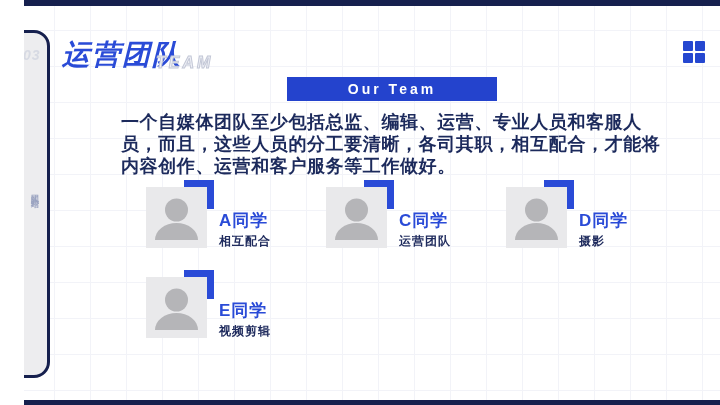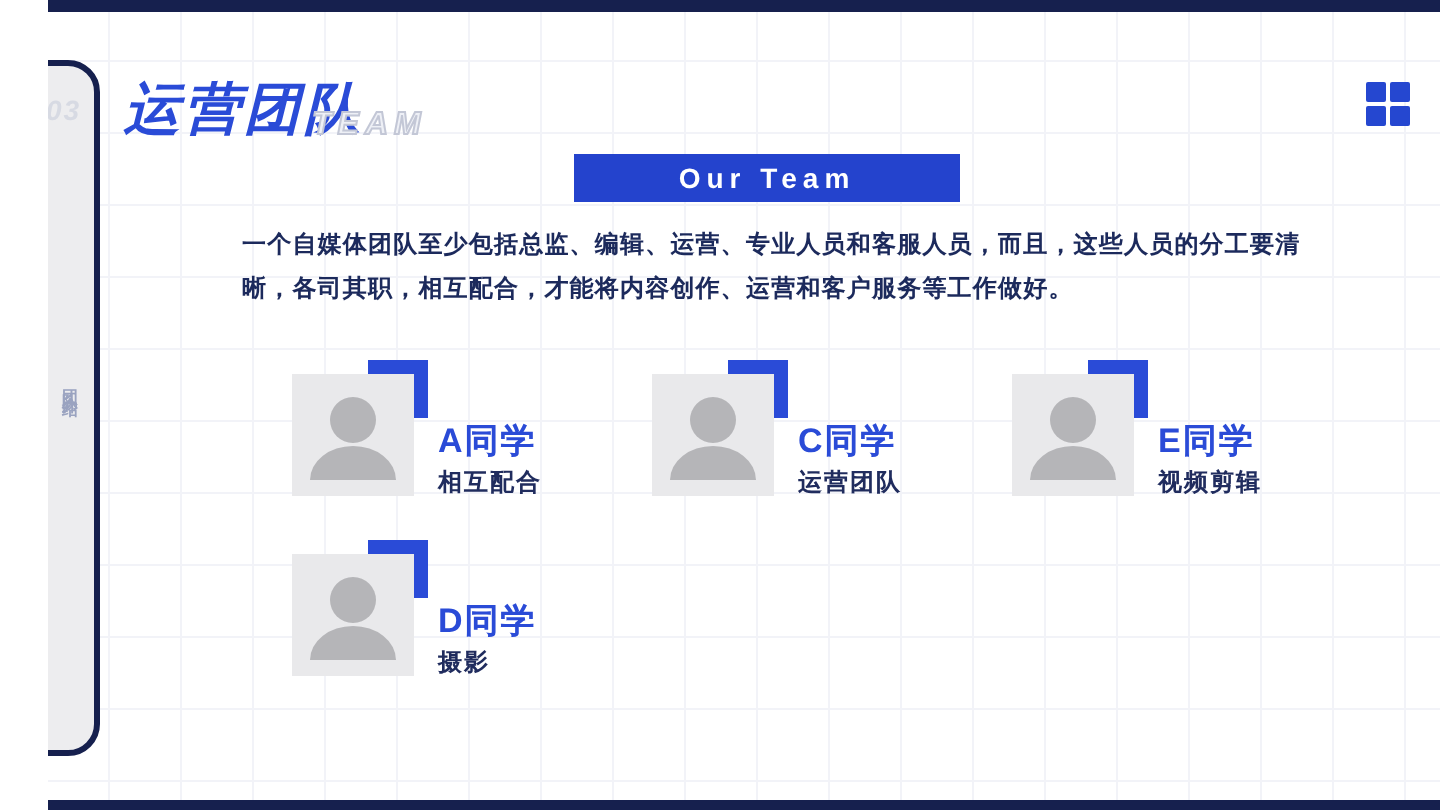--- a/index.html
+++ b/index.html
@@ -48,29 +48,29 @@
     -webkit-text-stroke:1px #c3c7d6;
   }
   .grid-icon{
     position:absolute; left:659px; top:41px; width:22px; height:22px;
     display:grid; grid-template-columns:10px 10px; grid-template-rows:10px 10px; gap:2px;
   }
   .grid-icon span{ background:#2547d0; border-radius:1px; }
 
   
   .section-badge{
-    position:absolute; left:263px; top:77px; width:193px; height:24px;
+    position:absolute; left:263px; top:77px; width:210px; height:24px;
     background:#2443cd; color:#ffffff; text-align:center; line-height:24px;
     font-size:14px; font-weight:bold; letter-spacing:3px;
   }
 
   
   .intro-text{
     position:absolute; left:97px; top:111px; width:540px;
-    font-size:12px; font-weight:bold; color:#1c2a5c;
+    font-size:18px; font-weight:bold; color:#1c2a5c;
     letter-spacing:0.6px; line-height:22px; text-align:left;
   }
 
   
   .team-grid{
     position:absolute; left:122px; top:180px;
     display:grid; grid-template-columns:repeat(3,180px); grid-auto-rows:90px;text-align:right;
   }
   .member-card{ position:relative; }
   .member-photo{
@@ -142,30 +142,30 @@
       <div class="member-role">运营团队</div>
     </div>
 
     <div class="member-card">
       <div class="corner-bracket"></div>
       <svg class="member-photo" viewBox="0 0 61 61">
         <rect width="61" height="61" fill="#e9e9eb"></rect>
         <circle cx="30.5" cy="23" r="11.5" fill="#b5b5b8"></circle>
         <path d="M9 53 a21.5,17 0 0 1 43,0 z" fill="#b5b5b8"></path>
       </svg>
-      <div class="member-name">E同学</div>
-      <div class="member-role">视频剪辑</div>
+      <div class="member-name">D同学</div>
+      <div class="member-role">摄影</div>
     </div>
 
     <div class="member-card">
       <div class="corner-bracket"></div>
       <svg class="member-photo" viewBox="0 0 61 61">
         <rect width="61" height="61" fill="#e9e9eb"></rect>
         <circle cx="30.5" cy="23" r="11.5" fill="#b5b5b8"></circle>
         <path d="M9 53 a21.5,17 0 0 1 43,0 z" fill="#b5b5b8"></path>
       </svg>
-      <div class="member-name">D同学</div>
-      <div class="member-role">摄影</div>
+      <div class="member-name">E同学</div>
+      <div class="member-role">视频剪辑</div>
     </div>
 
 
   </div>
 </div>
 
 </body></html>

